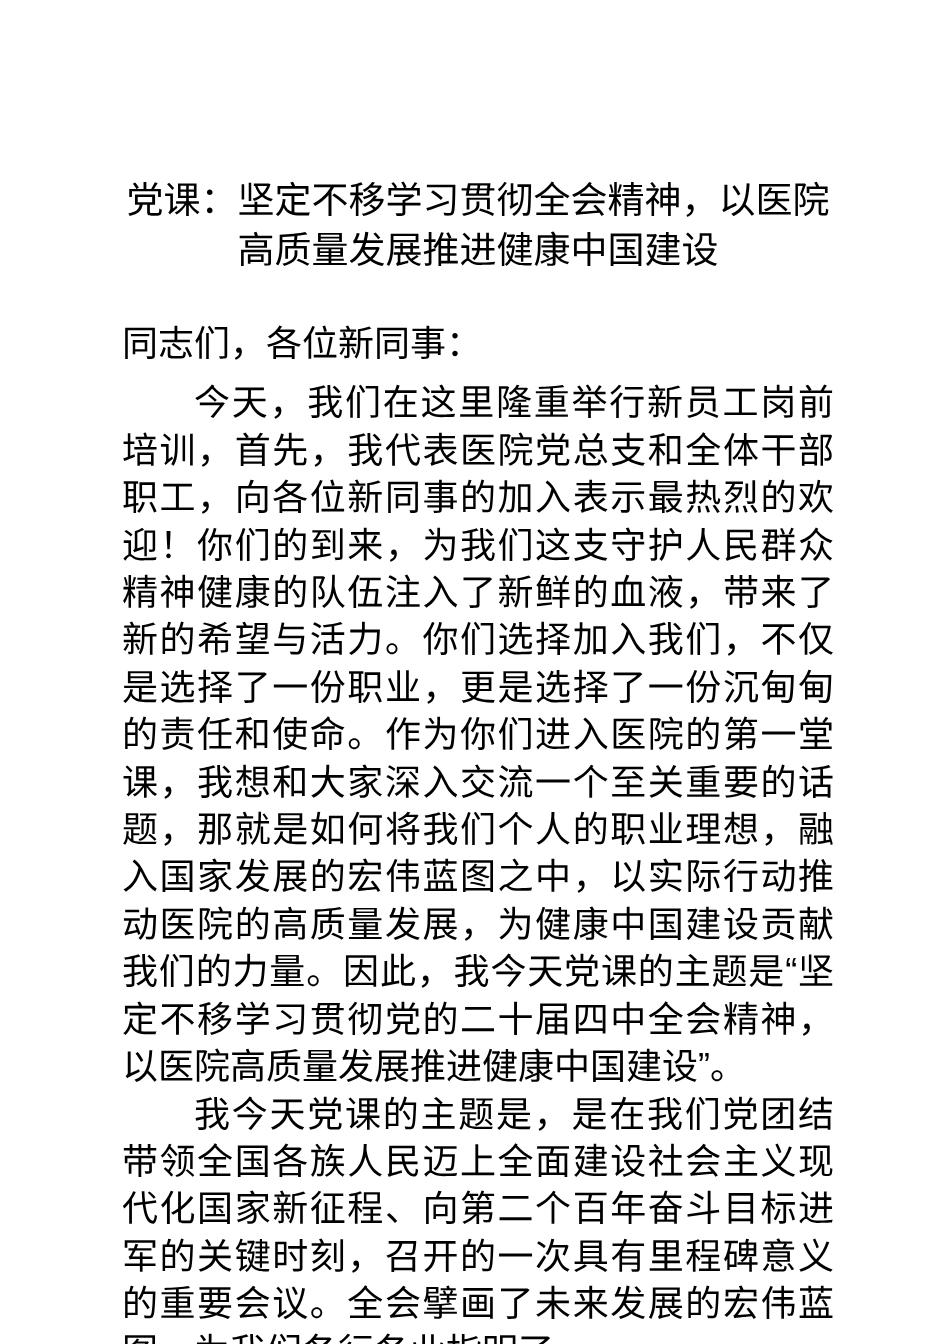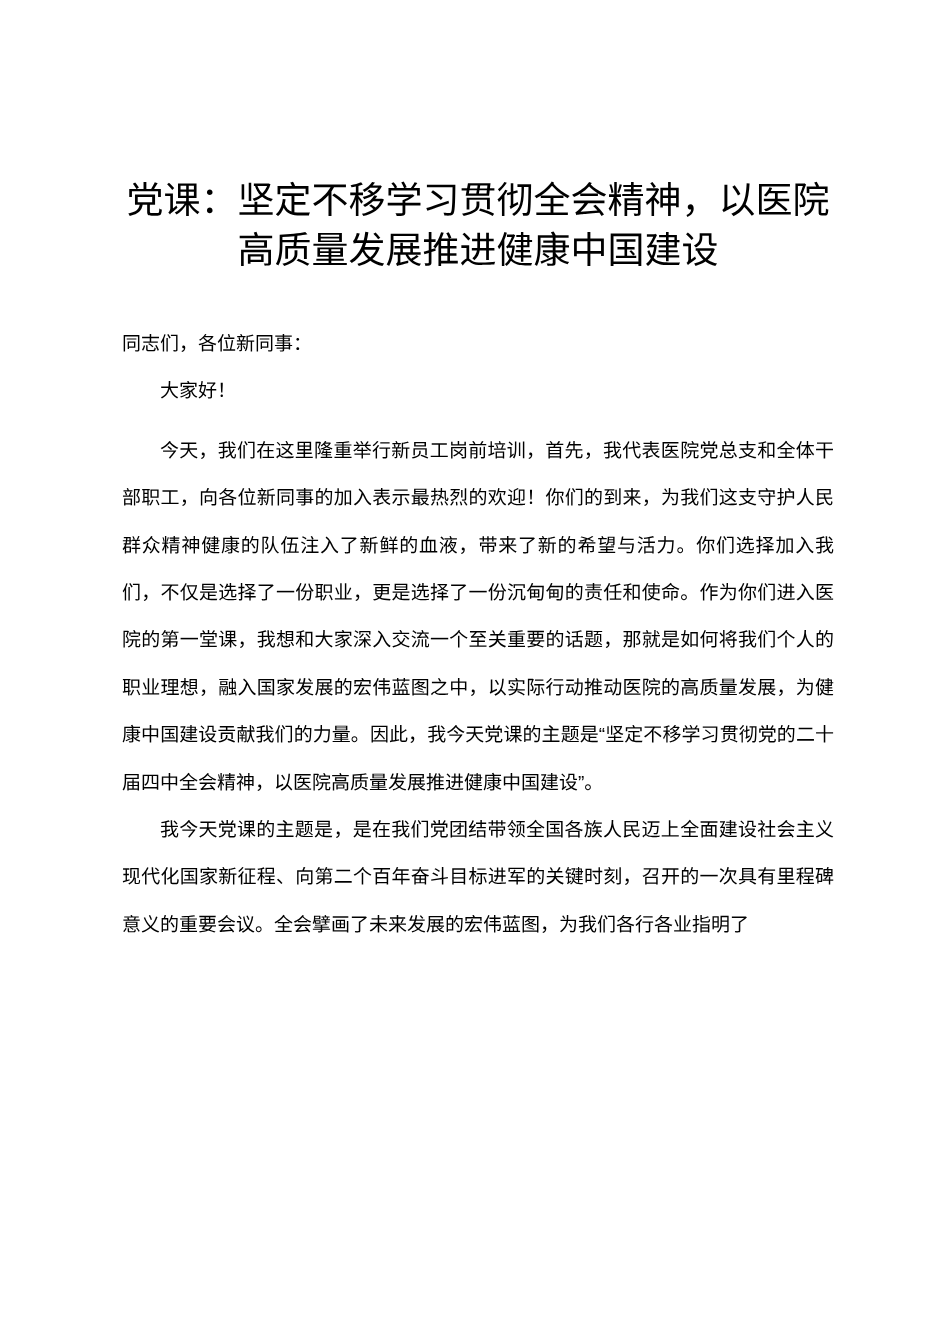--- a/index.html
+++ b/index.html
@@ -43,21 +43,21 @@
     letter-spacing: 0px;
     color: #000000;
     padding-top: 176px;
     word-break: break-all;
   }
 
   
   .para {
     margin: 0;
     padding: 0;
-    font-size: 19px;
+    font-size: 36px;
     line-height: 47.4px;
     text-align: justify;
     text-justify: inter-ideograph;
     letter-spacing: 0px;
     color: #000000;
     word-break: break-all;
     word-wrap: break-word;
   }
 
   .para.salutation {
@@ -81,20 +81,19 @@
 </head>
 <body>
 
 <div class="page">
   <div class="page-body">
 
     <h1 class="doc-title">党课：坚定不移学习贯彻全会精神，以医院高质量发展推进健康中国建设</h1>
 
     <p class="para salutation">同志们，各位新同事：</p>
 
-    <p class="para indented">大家好！</p>
 
     <p class="para indented gap-before">今天，我们在这里隆重举行新员工岗前培训，首先，我代表医院党总支和全体干部职工，向各位新同事的加入表示最热烈的欢迎！你们的到来，为我们这支守护人民群众精神健康的队伍注入了新鲜的血液，带来了新的希望与活力。你们选择加入我们，不仅是选择了一份职业，更是选择了一份沉甸甸的责任和使命。作为你们进入医院的第一堂课，我想和大家深入交流一个至关重要的话题，那就是如何将我们个人的职业理想，融入国家发展的宏伟蓝图之中，以实际行动推动医院的高质量发展，为健康中国建设贡献我们的力量。因此，我今天党课的主题是“坚定不移学习贯彻党的二十届四中全会精神，以医院高质量发展推进健康中国建设”。</p>
 
     <p class="para indented">我今天党课的主题是，是在我们党团结带领全国各族人民迈上全面建设社会主义现代化国家新征程、向第二个百年奋斗目标进军的关键时刻，召开的一次具有里程碑意义的重要会议。全会擘画了未来发展的宏伟蓝图，为我们各行各业指明了</p>
 
   </div>
 </div>
 
 </body></html>

